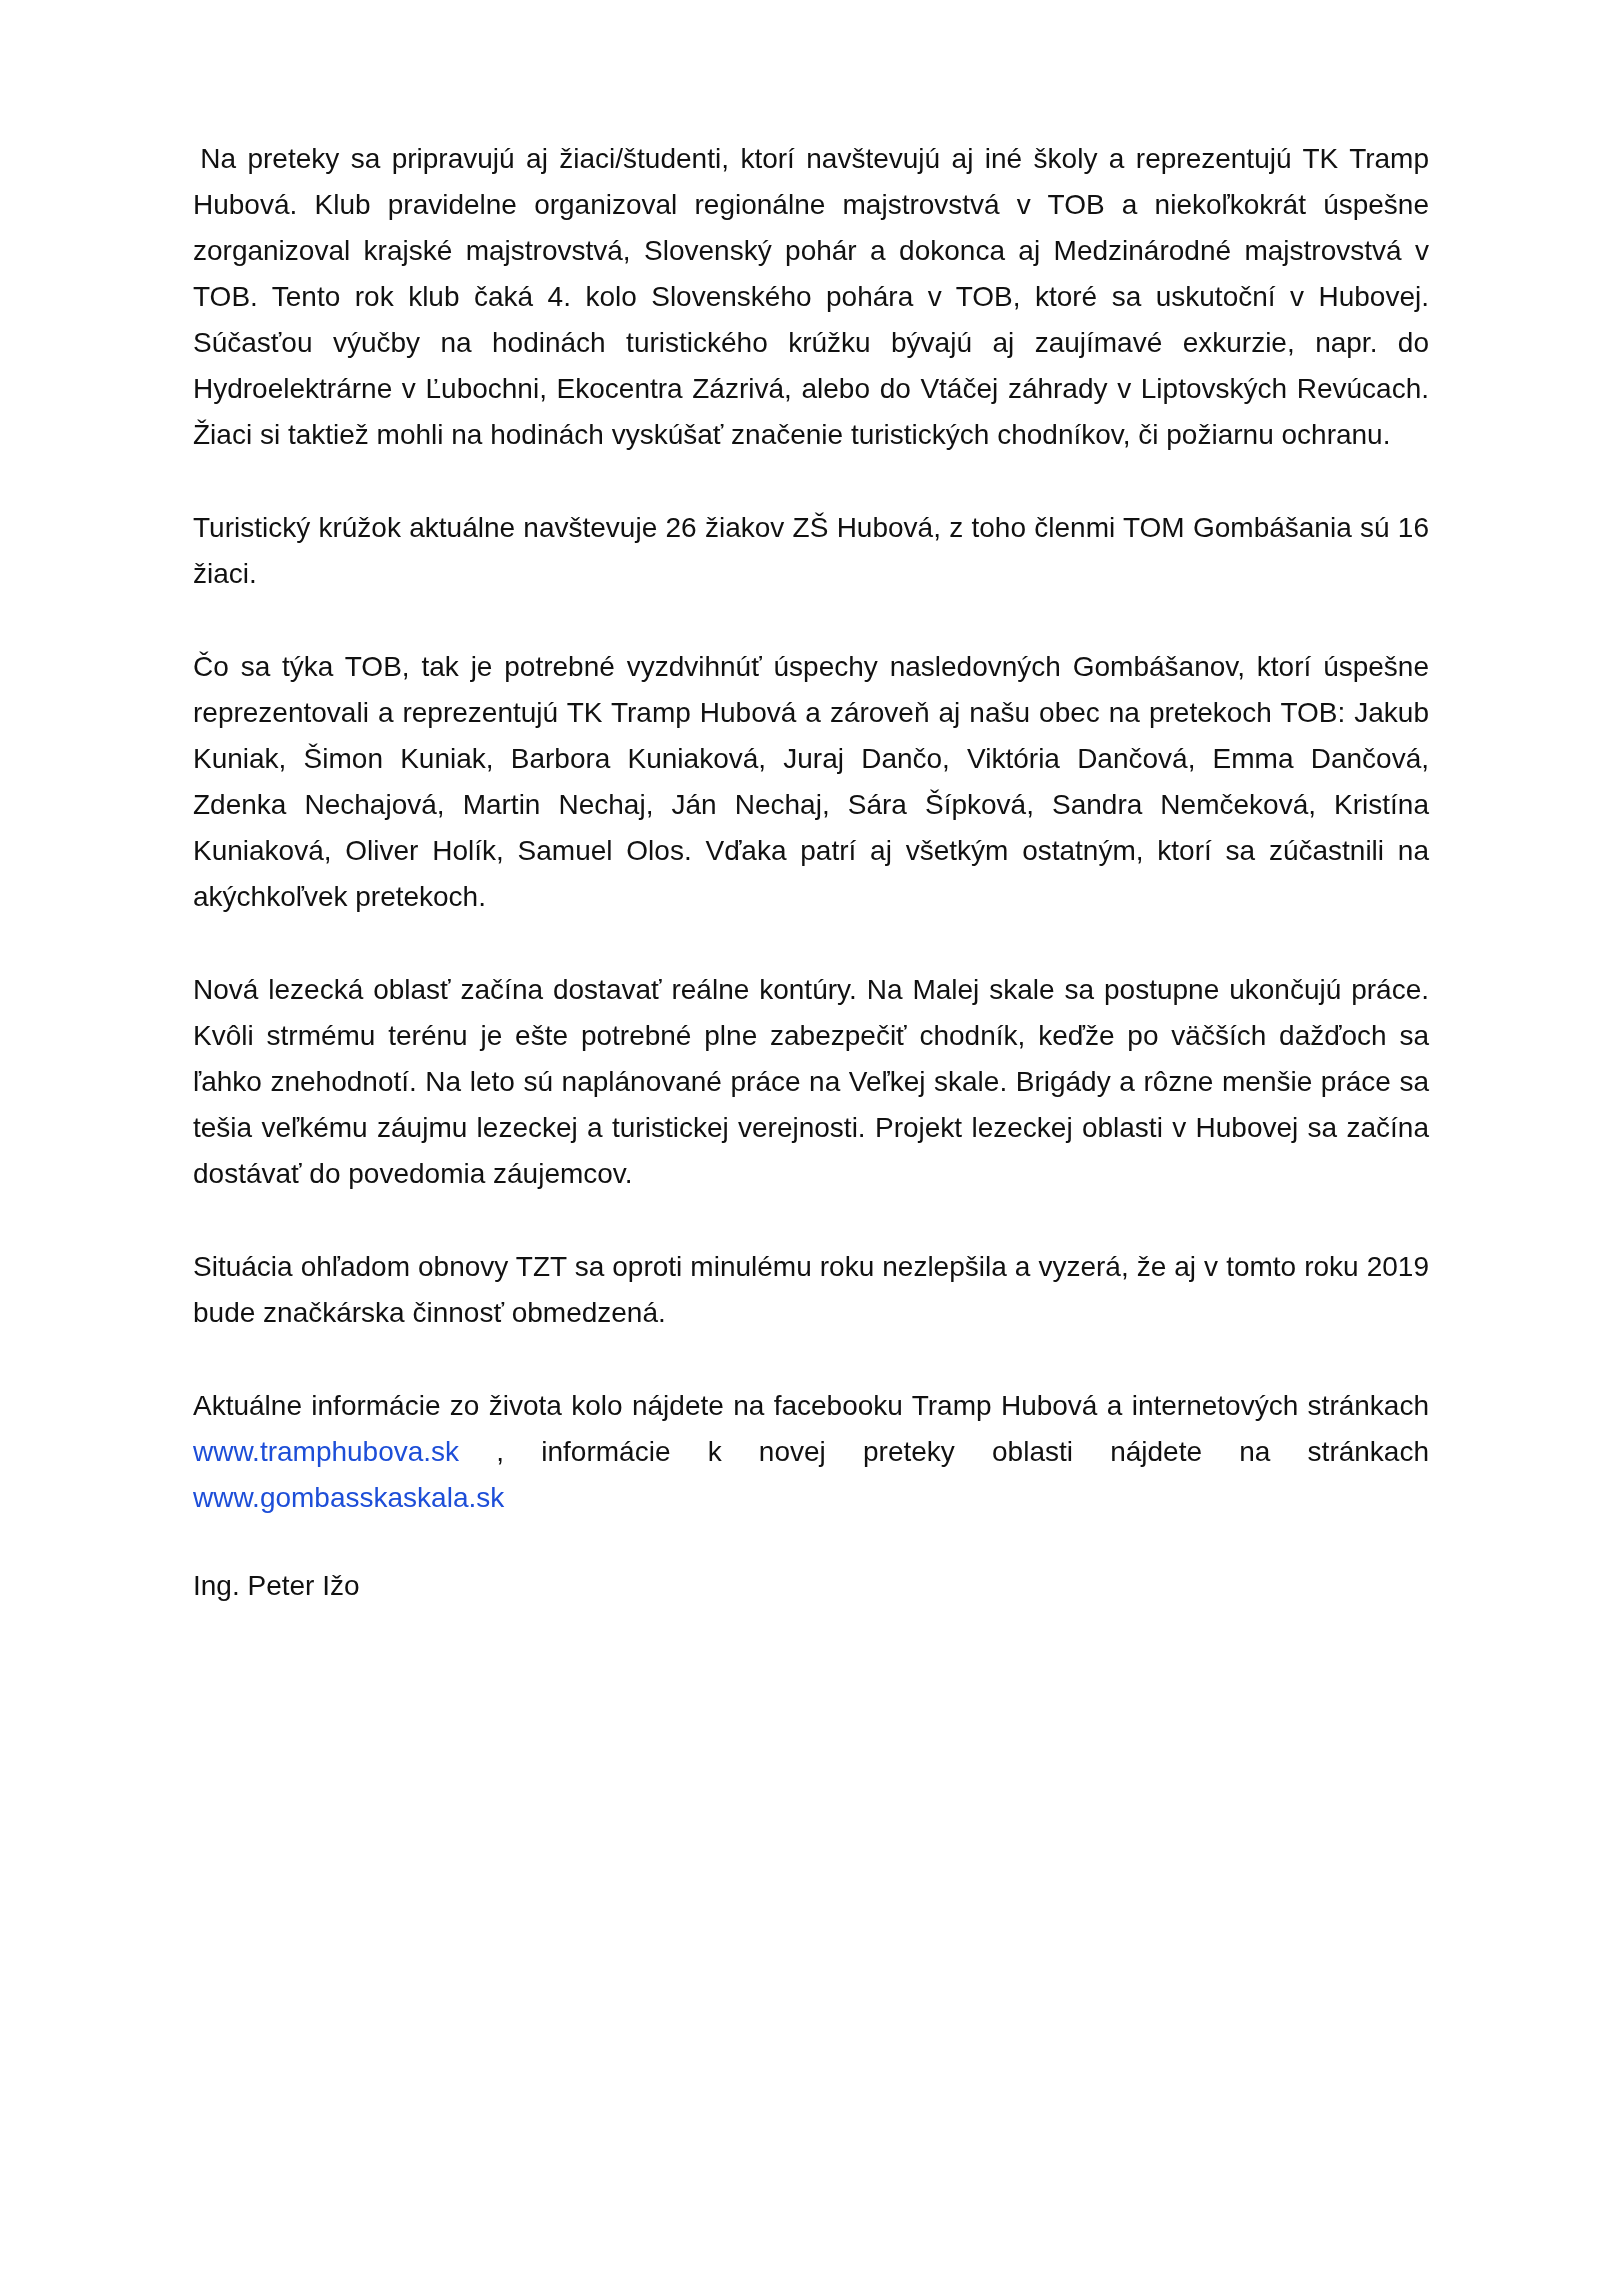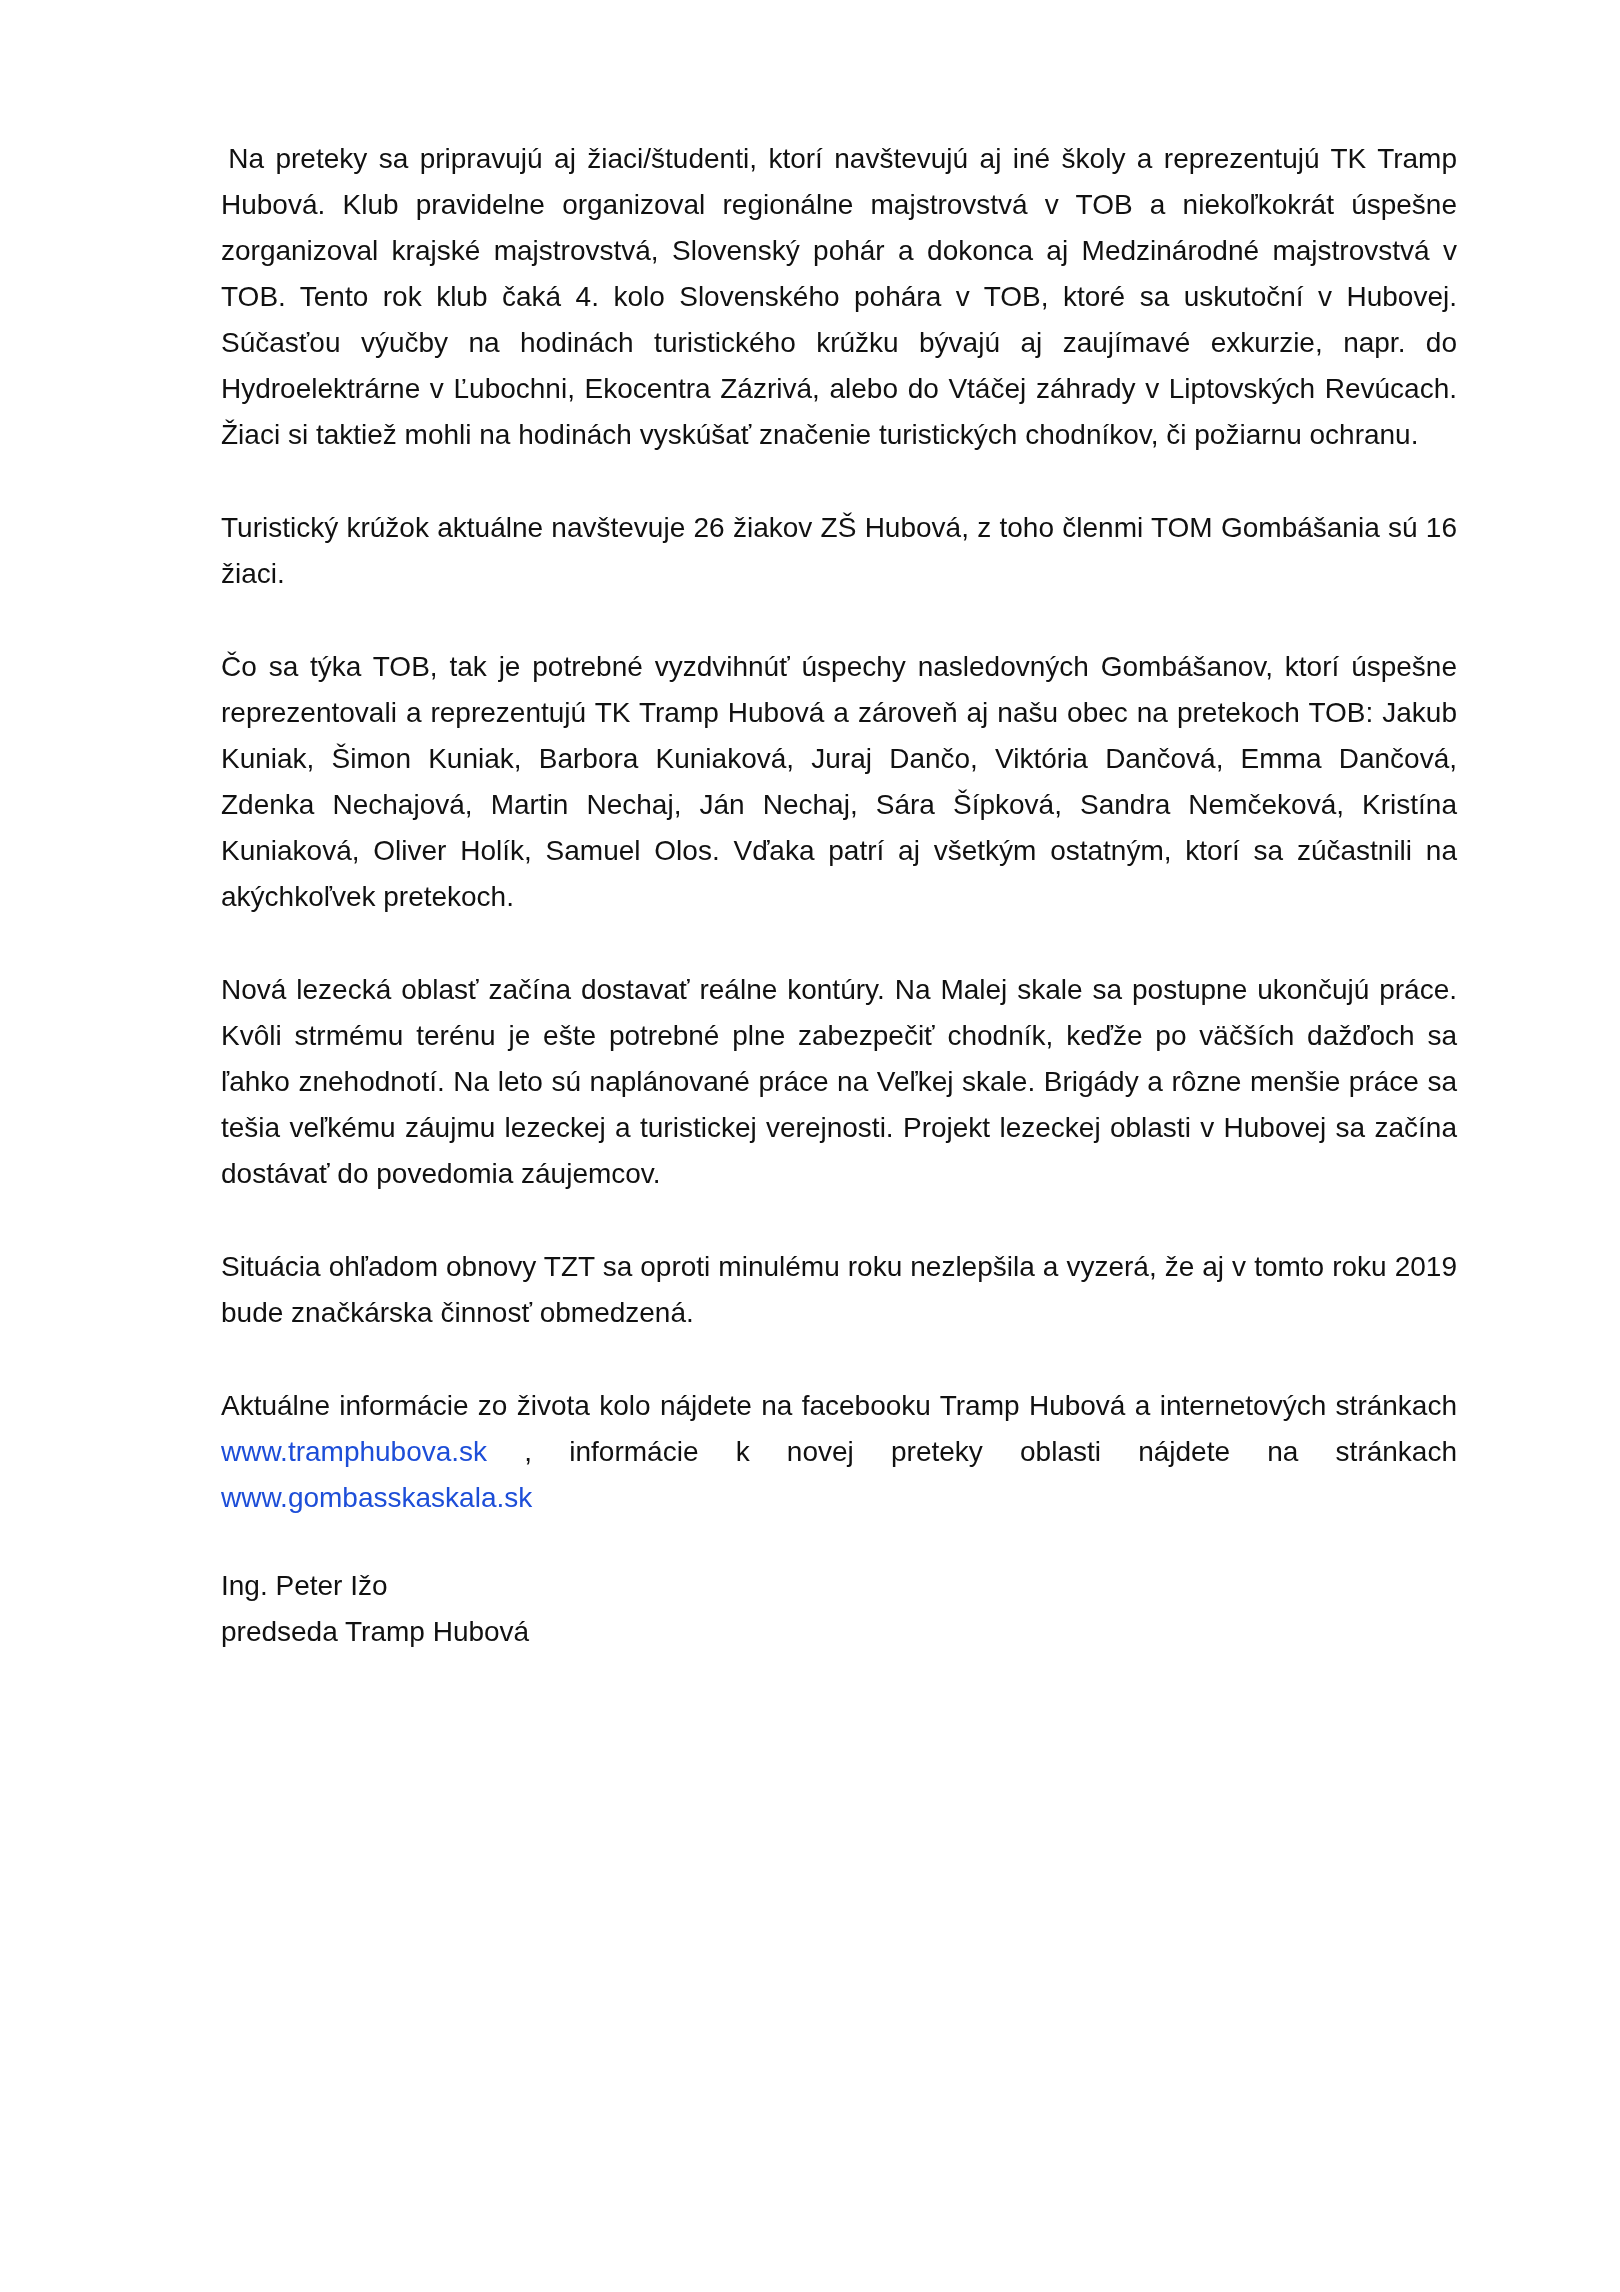--- a/index.html
+++ b/index.html
@@ -15,21 +15,20 @@
     }
     .page {
       position: absolute;
       left: 193px;
       top: 136px;
       width: 1236px;
       font-family: "Liberation Sans", "DejaVu Sans", sans-serif;
       font-size: 28px;
       line-height: 46px;
       color: #111111;
-      margin-left: 28px;
     }
     .para {
       margin: 0 0 47px 0;
       text-align: justify;
       text-justify: inter-word;
     }
     .para.first {
       text-indent: 7.2px;
     }
     a.link {
@@ -52,16 +51,15 @@
   <p class="para first">Na preteky sa pripravujú aj žiaci/študenti, ktorí navštevujú aj iné školy a reprezentujú TK Tramp Hubová. Klub pravidelne organizoval regionálne majstrovstvá v TOB a niekoľkokrát úspešne zorganizoval krajské majstrovstvá, Slovenský pohár a dokonca aj Medzinárodné majstrovstvá v TOB. Tento rok klub čaká 4. kolo Slovenského pohára v TOB, ktoré sa uskutoční v Hubovej. Súčasťou výučby na hodinách turistického krúžku bývajú aj zaujímavé exkurzie, napr. do Hydroelektrárne v Ľubochni, Ekocentra Zázrivá, alebo do Vtáčej záhrady v Liptovských Revúcach. Žiaci si taktiež mohli na hodinách vyskúšať značenie turistických chodníkov, či požiarnu ochranu.</p>
   <p class="para">Turistický krúžok aktuálne navštevuje 26 žiakov ZŠ Hubová, z toho členmi TOM Gombášania sú 16 žiaci.</p>
   <p class="para">Čo sa týka TOB, tak je potrebné vyzdvihnúť úspechy nasledovných Gombášanov, ktorí úspešne reprezentovali a reprezentujú TK Tramp Hubová a zároveň aj našu obec na pretekoch TOB: Jakub Kuniak, Šimon Kuniak, Barbora Kuniaková, Juraj Dančo, Viktória Dančová, Emma Dančová, Zdenka Nechajová, Martin Nechaj, Ján Nechaj, Sára Šípková, Sandra Nemčeková, Kristína Kuniaková, Oliver Holík, Samuel Olos. Vďaka patrí aj všetkým ostatným, ktorí sa zúčastnili na akýchkoľvek pretekoch.</p>
   <p class="para">Nová lezecká oblasť začína dostavať reálne kontúry. Na Malej skale sa postupne ukončujú práce. Kvôli strmému terénu je ešte potrebné plne zabezpečiť chodník, keďže po väčších dažďoch sa ľahko znehodnotí. Na leto sú naplánované práce na Veľkej skale. Brigády a rôzne menšie práce sa tešia veľkému záujmu lezeckej a turistickej verejnosti. Projekt lezeckej oblasti v Hubovej sa začína dostávať do povedomia záujemcov.</p>
   <p class="para">Situácia ohľadom obnovy TZT sa oproti minulému roku nezlepšila a vyzerá, že aj v tomto roku 2019 bude značkárska činnosť obmedzená.</p>
   <p class="para">
     <span>Aktuálne informácie zo života kolo nájdete na facebooku Tramp Hubová a internetových stránkach </span><a class="link">www.tramphubova.sk</a><span> , informácie k novej preteky oblasti nájdete na stránkach </span><a class="link">www.gombasskaskala.sk</a>
   </p>
   <div class="signature">
     <div>Ing. Peter Ižo</div>
-    <div>predseda Tramp Hubová</div>
   </div>
 </div>
 
 
 </body></html>

